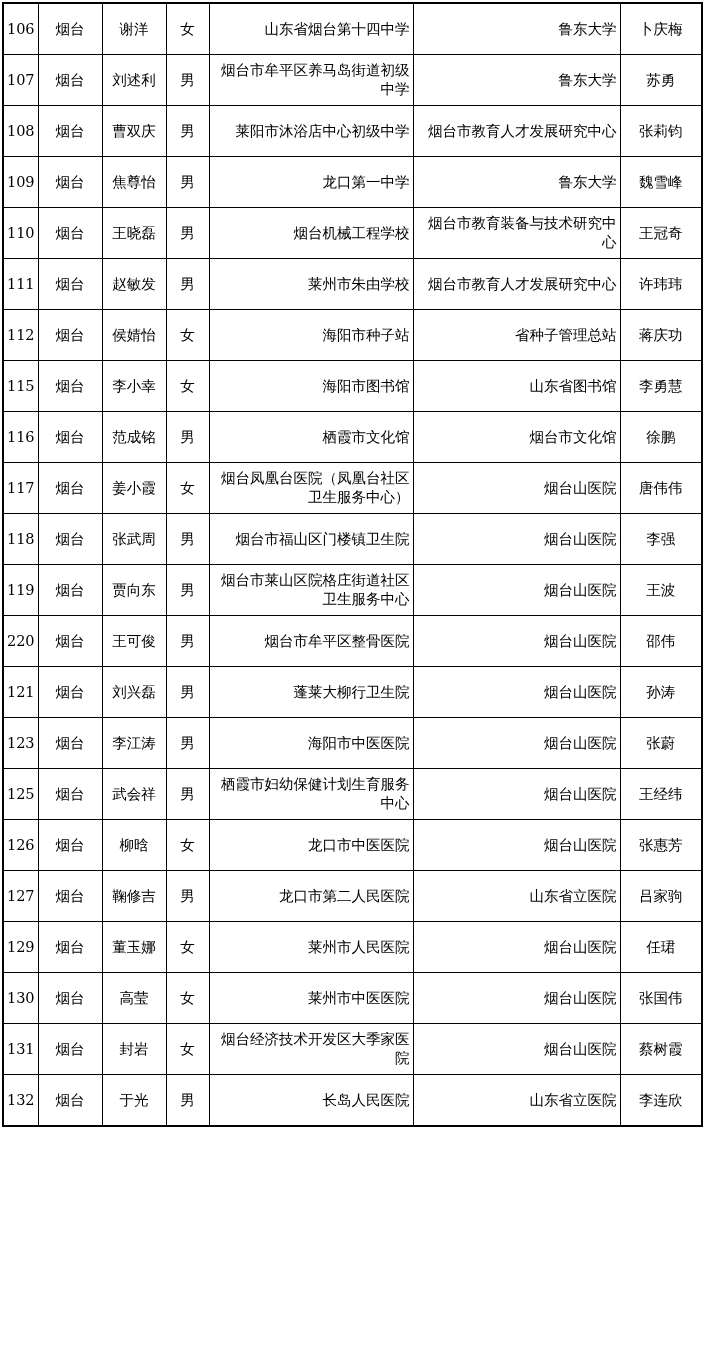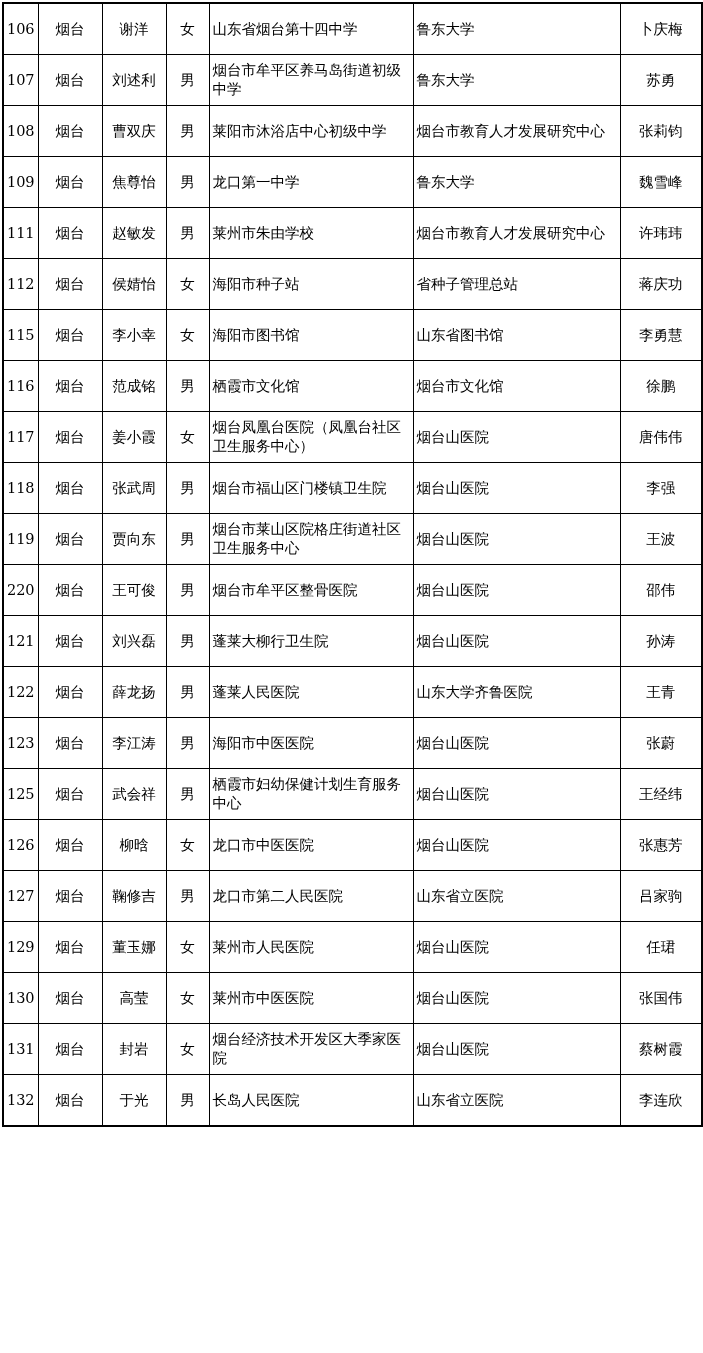--- a/index.html
+++ b/index.html
@@ -29,21 +29,21 @@
     height: 48px;
     padding: 1px 2px;
     text-align: center;
     vertical-align: middle;
     line-height: 19px;
     white-space: pre-line;
     overflow: hidden;
     word-break: break-all;
   }
   table.roster td.cell-left {
-    text-align: left;
+    text-align: right;
     padding: 1px 3px;
   }
   col.c-index { width: 35px; }
   col.c-city  { width: 64px; }
   col.c-name  { width: 64px; }
   col.c-gender{ width: 43px; }
   col.c-unit  { width: 204px; }
   col.c-host  { width: 207px; }
   col.c-mentor{ width: 82px; }
 </style>
@@ -92,20 +92,29 @@
         <tr>
     <td>109</td>
     <td>烟台</td>
     <td>焦尊怡</td>
     <td>男</td>
     <td class="cell-left">龙口第一中学</td>
     <td class="cell-left">鲁东大学</td>
     <td>魏雪峰</td>
   </tr>
         <tr>
+    <td>110</td>
+    <td>烟台</td>
+    <td>王晓磊</td>
+    <td>男</td>
+    <td class="cell-left">烟台机械工程学校</td>
+    <td class="cell-left">烟台市教育装备与技术研究中心</td>
+    <td>王冠奇</td>
+  </tr>
+        <tr>
     <td>111</td>
     <td>烟台</td>
     <td>赵敏发</td>
     <td>男</td>
     <td class="cell-left">莱州市朱由学校</td>
     <td class="cell-left">烟台市教育人才发展研究中心</td>
     <td>许玮玮</td>
   </tr>
         <tr>
     <td>112</td>
@@ -171,29 +180,20 @@
     <td>邵伟</td>
   </tr>
         <tr>
     <td>121</td>
     <td>烟台</td>
     <td>刘兴磊</td>
     <td>男</td>
     <td class="cell-left">蓬莱大柳行卫生院</td>
     <td class="cell-left">烟台山医院</td>
     <td>孙涛</td>
-  </tr>
-        <tr>
-    <td>122</td>
-    <td>烟台</td>
-    <td>薛龙扬</td>
-    <td>男</td>
-    <td class="cell-left">蓬莱人民医院</td>
-    <td class="cell-left">山东大学齐鲁医院</td>
-    <td>王青</td>
   </tr>
         <tr>
     <td>123</td>
     <td>烟台</td>
     <td>李江涛</td>
     <td>男</td>
     <td class="cell-left">海阳市中医医院</td>
     <td class="cell-left">烟台山医院</td>
     <td>张蔚</td>
   </tr>

